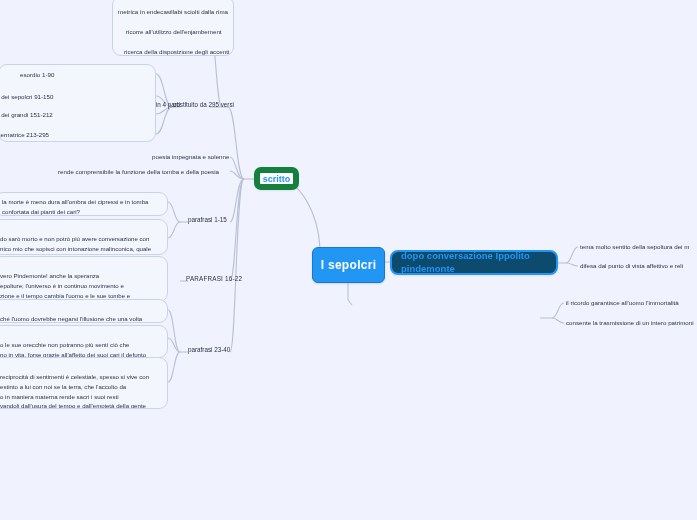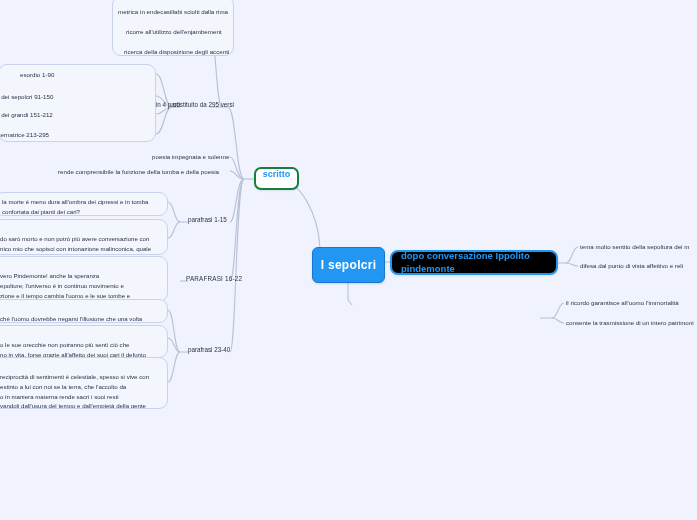--- a/index.html
+++ b/index.html
@@ -15,29 +15,29 @@
 
   
   .n-root{
     background:#2196f3;border:1px solid #1976d2;border-radius:6px;
     color:#ffffff;font-weight:bold;font-size:12px;letter-spacing:.3px;
     display:flex;align-items:center;justify-content:center;
     box-shadow:0 1px 2px rgba(40,70,140,.18);
   }
   
   .n-main{
-    background:#000000;border:2px solid #2196f3;border-radius:8px;
+    background:#0c4a6e;border:2px solid #2196f3;border-radius:8px;
     color:#2196f3;font-weight:bold;font-size:9.5px;line-height:1.35;
     display:flex;align-items:center;padding:2px 9px;
     box-shadow:0 1px 2px rgba(40,70,140,.10);
   }
   .n-chip{
-    background:#ffffff;border:2px solid #15803d;border-radius:7px;
+    background:#ffffff;border:6px solid #15803d;border-radius:7px;
     color:#2196f3;font-weight:bold;font-size:9px;
-    display:flex;justify-content:center;
+    display:flex;align-items:center;justify-content:center;
     box-shadow:0 1px 2px rgba(40,70,140,.10);
   }
   
   .n-leaf{
     color:#2b3147;font-size:6.2px;line-height:1.55;
     display:flex;align-items:center;
     white-space:nowrap;
   }
   .n-leaf.right{justify-content:flex-start;}
   

